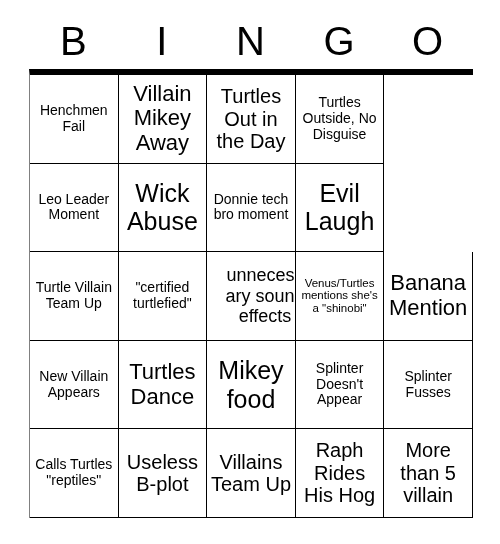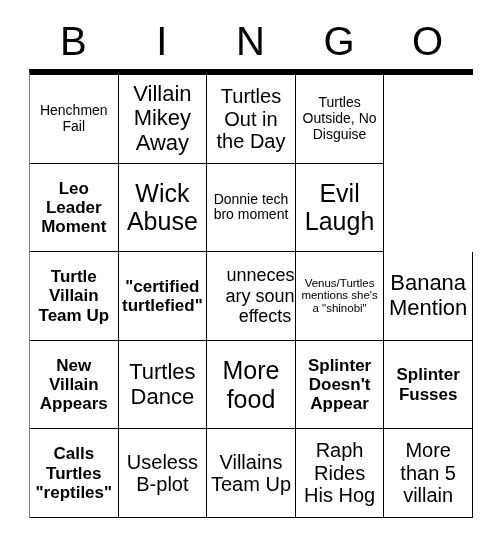--- a/index.html
+++ b/index.html
@@ -72,21 +72,21 @@
     line-height: 1.13;
     font-weight: 400;
     word-wrap: break-word;
     hyphens: none;
   }
 
   
   .fs-xxl .cell-text { font-size: 25px; }
   .fs-xl  .cell-text { font-size: 22px; }
   .fs-lg  .cell-text { font-size: 20px; }
-  .fs-md  .cell-text { font-size: 17px; font-weight: bold; }
+  .fs-md  .cell-text { font-size: 14px; }
   .fs-sm  .cell-text { font-size: 14px; }
   .fs-xs  .cell-text { font-size: 18px; margin-left: 28px; }
   .fs-xxs .cell-text { font-size: 11.5px; }
 </style>
 </head>
 <body>
 
 <div id="card">
 
   <div id="header-row">
@@ -148,21 +148,21 @@
     </div>
 
     <div class="grid-row">
       <div class="cell fs-md">
           <span class="cell-text">New Villain Appears</span>
         </div>
       <div class="cell fs-xl">
           <span class="cell-text">Turtles Dance</span>
         </div>
       <div class="cell fs-xxl">
-          <span class="cell-text">More food</span>
+          <span class="cell-text">Mikey food</span>
         </div>
       <div class="cell fs-md">
           <span class="cell-text">Splinter Doesn't Appear</span>
         </div>
       <div class="cell fs-md">
           <span class="cell-text">Splinter Fusses</span>
         </div>
     </div>
 
     <div class="grid-row">

